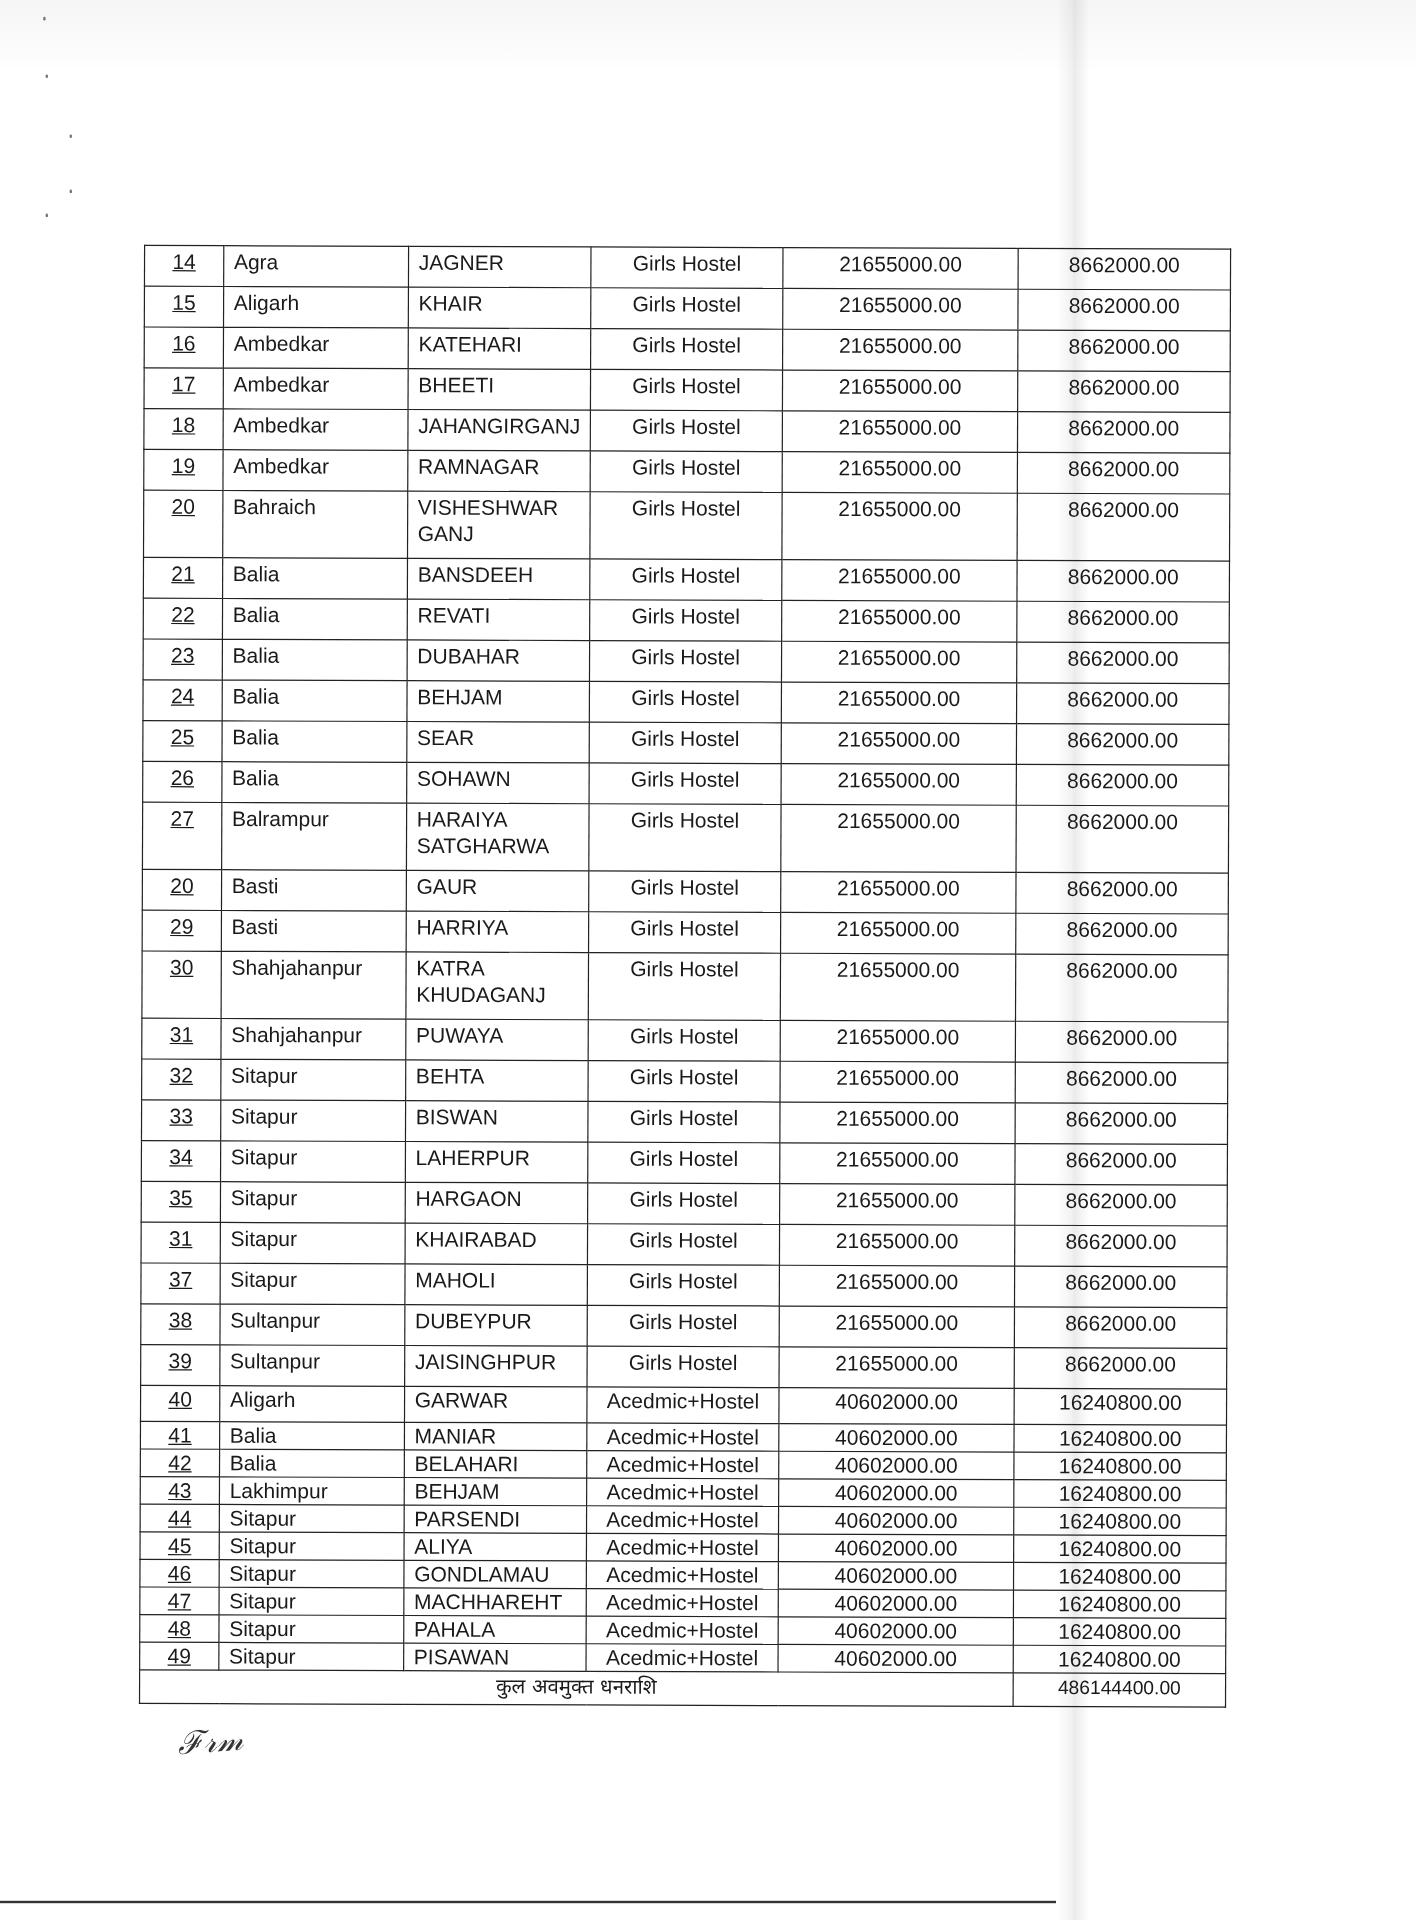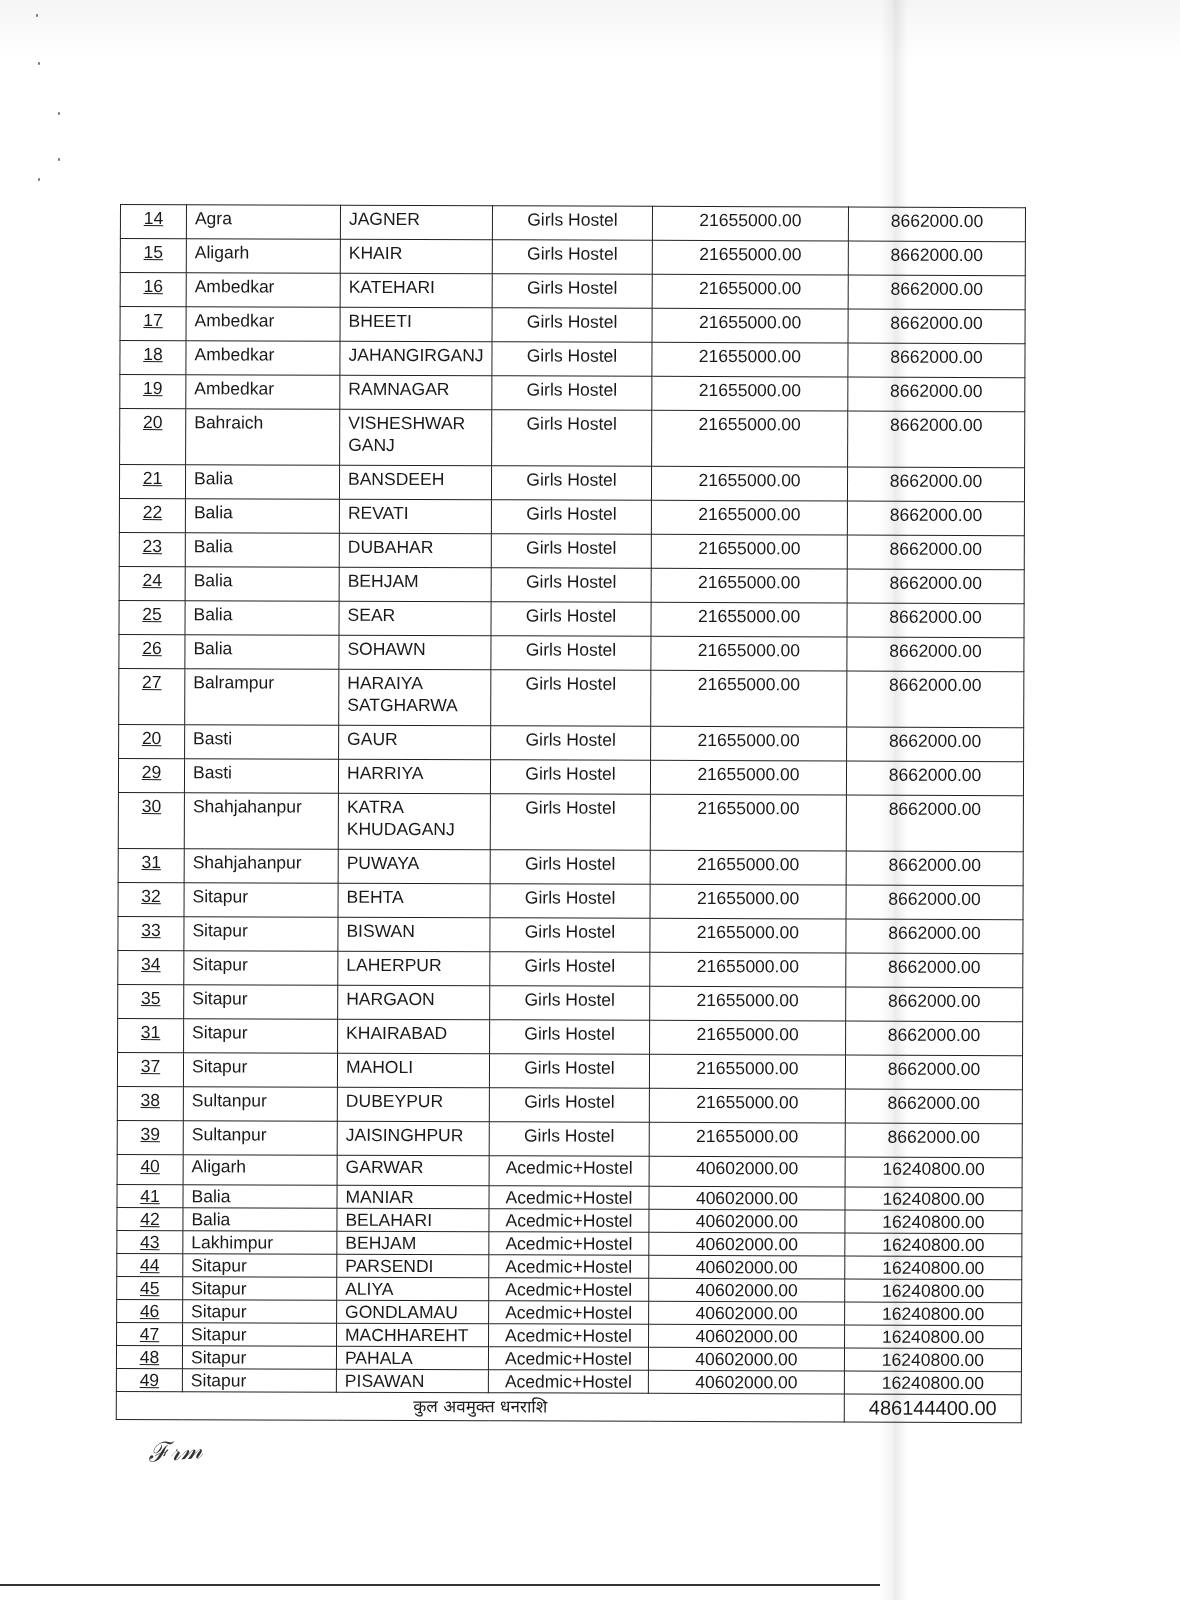--- a/index.html
+++ b/index.html
@@ -33,21 +33,21 @@
     line-height: 22px; white-space: normal;
   }
   table.data tr.gh td { height: 28px; }
   table.data tr.gh.tall td { height: 50px; }
   table.data tr.ah td { height: 20px; padding-top: 1px; padding-bottom: 0; line-height: 21px; }
   table.data tr.ah.first td { height: 28px; }
   td.sno { text-align: center; text-decoration: underline; }
   td.type { text-align: center; margin-top: 37px; }
   td.amt { text-align: center; }
   td.total-label { text-align: center; font-family: "DejaVu Sans", sans-serif; font-size: 17px; }
-  td.total-value { text-align: center; font-size: 20px; }
+  td.total-value { text-align: center; font-size: 16px; }
   .signature {
     position: absolute; left: 148px; top: 1432px; font-family: "DejaVu Serif", serif;
     font-size: 26px; font-style: italic; color: #333; transform: rotate(-4deg);
   }
   .bottom-rule {
     position: absolute; left: 0; top: 1584px; width: 880px; height: 2px; background: #333;
   }
 </style>
 </head>
 <body>

